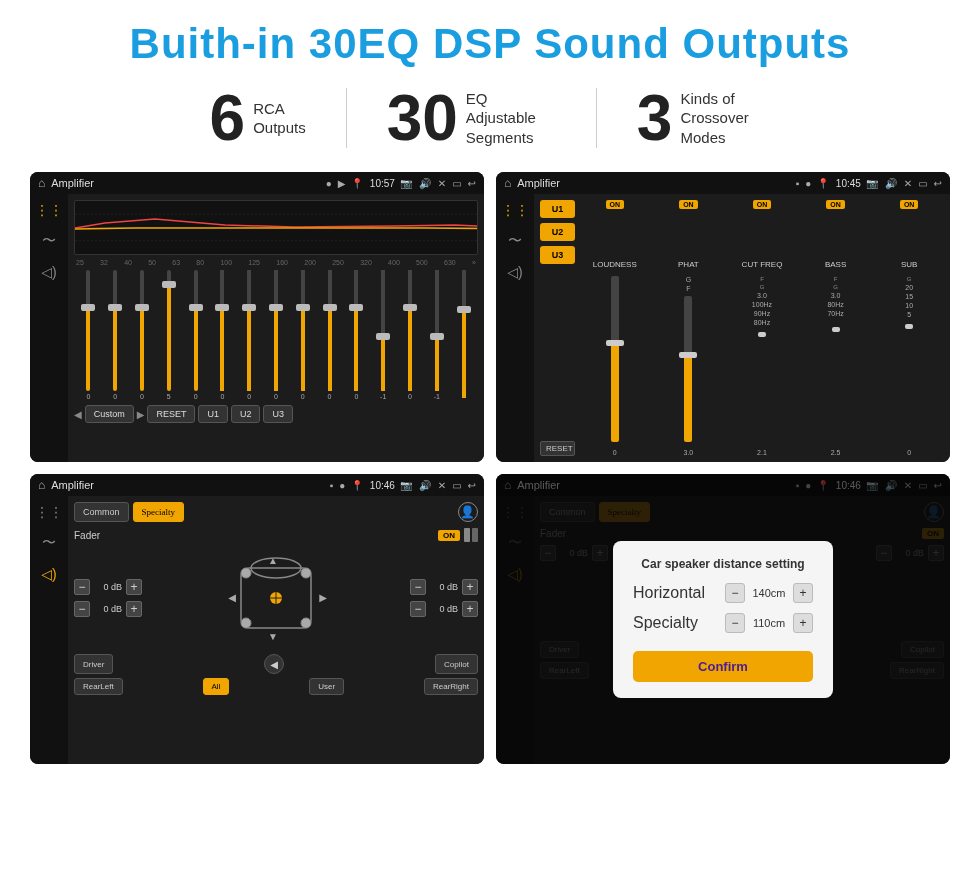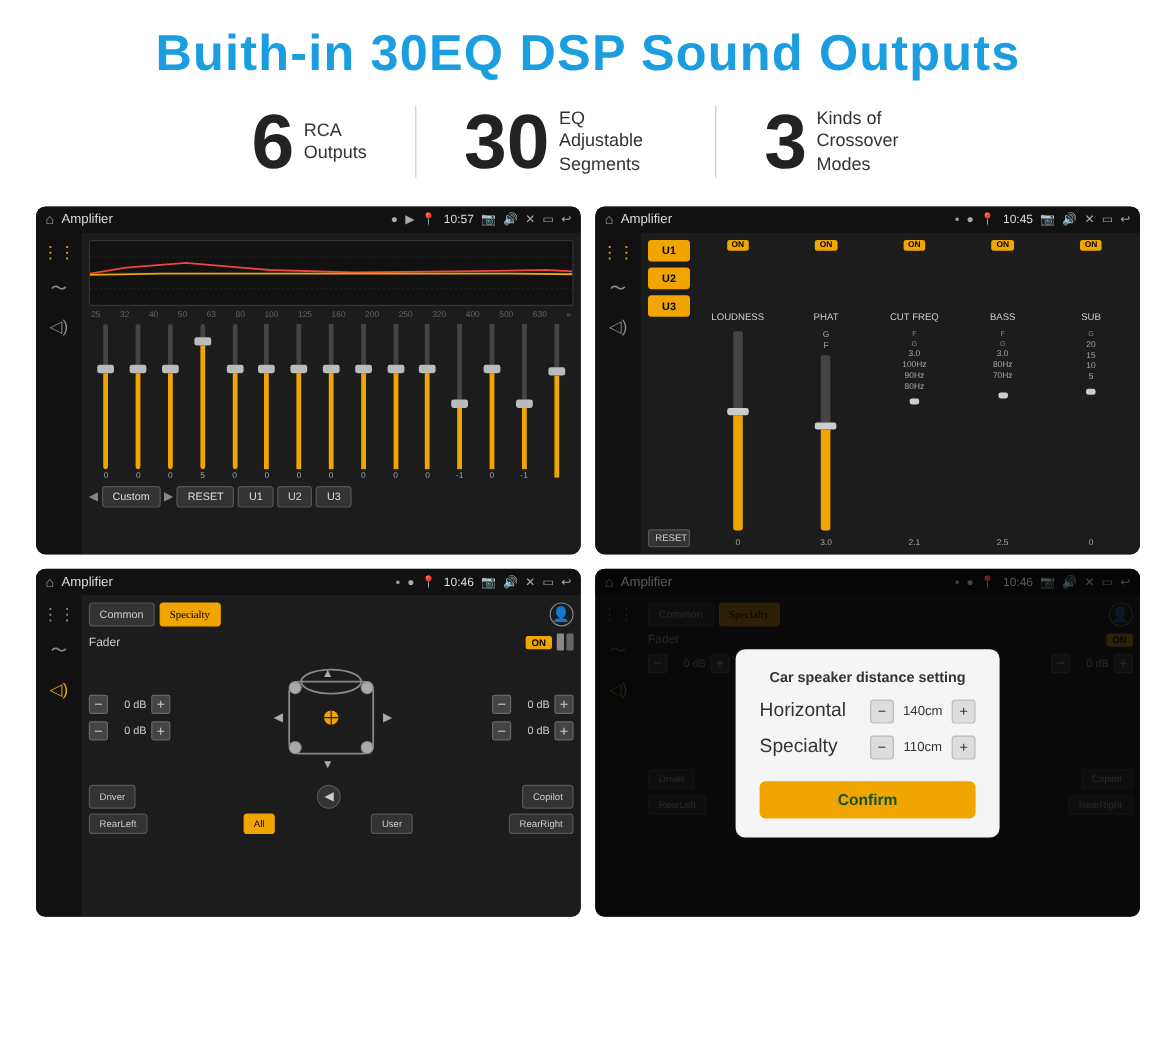--- a/index.html
+++ b/index.html
@@ -442,21 +442,21 @@
       font-size: 11px;
       color: #333;
       min-width: 40px;
       text-align: center;
     }
     .dialog-confirm-btn {
       width: 100%;
       background: #f0a500;
       border: none;
       border-radius: 5px;
-      color: #14532d;
+      color: #4c1d95;
       font-size: 13px;
       font-weight: bold;
       padding: 8px 0;
       cursor: pointer;
       margin-top: 8px;
       text-align: center;
     }
 
     
     .profile-icon {

